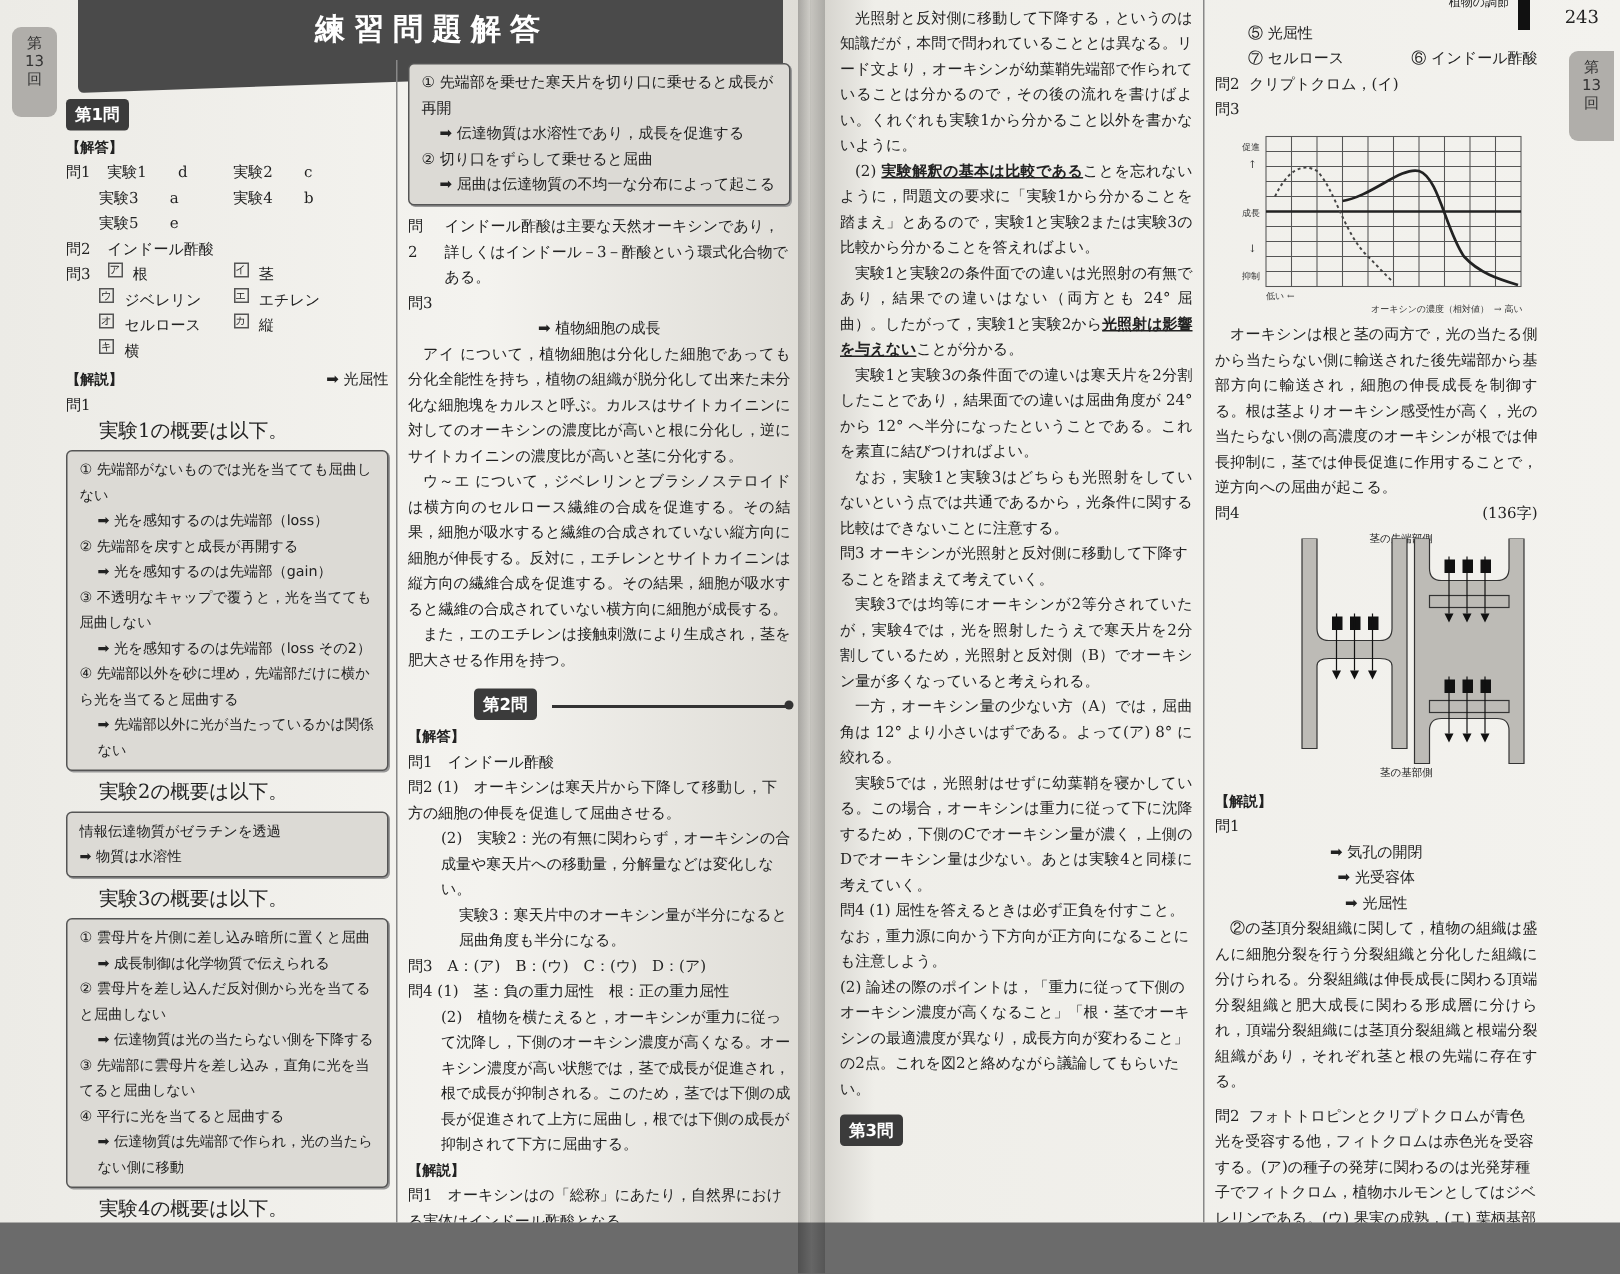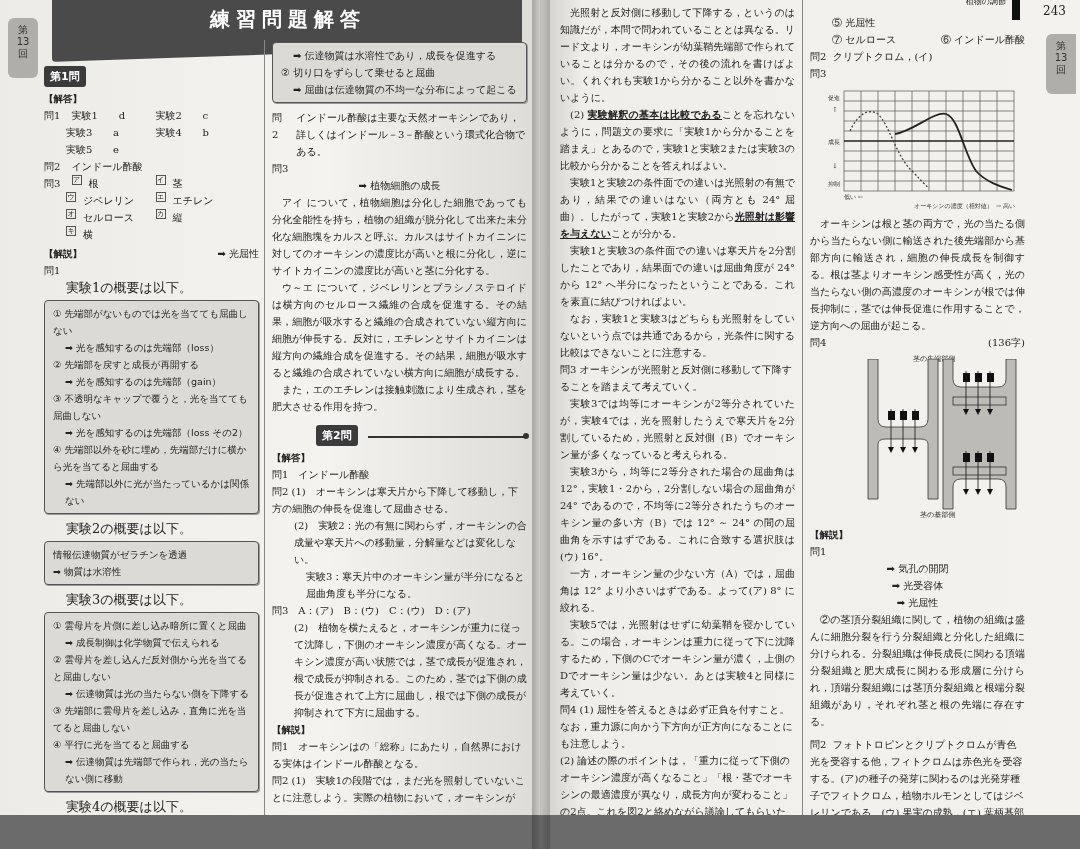--- a/index.html
+++ b/index.html
@@ -141,20 +141,21 @@
         <div>先端部を切断してずらすと屈曲</div>
         <div>➡ 屈曲は伝達物質の不均一な分布によって起こる</div>
       </div>
 
     </div>
 
     <div class="col-divider" style="left:264px;top:40px;height:809px;"></div>
 
     <div class="col col-b">
       <div class="sumbox" style="font-size:10px;">
+        <div>① 先端部を乗せた寒天片を切り口に乗せると成長が再開</div>
         <div class="sub">➡ 伝達物質は水溶性であり，成長を促進する</div>
         <div>② 切り口をずらして乗せると屈曲</div>
         <div class="sub">➡ 屈曲は伝達物質の不均一な分布によって起こる</div>
       </div>
       <div class="row" style="white-space:normal;"><span>問2</span>&nbsp;&nbsp;<span>インドール酢酸は主要な天然オーキシンであり，詳しくはインドール－3－酢酸という環式化合物である。</span></div>
       <div>問3</div>
       <div class="right-arrow">➡ 植物細胞の成長</div>
       <div class="para">アイ について，植物細胞は分化した細胞であっても分化全能性を持ち，植物の組織が脱分化して出来た未分化な細胞塊をカルスと呼ぶ。カルスはサイトカイニンに対してのオーキシンの濃度比が高いと根に分化し，逆にサイトカイニンの濃度比が高いと茎に分化する。</div>
       <div class="para">ウ～エ について，ジベレリンとブラシノステロイドは横方向のセルロース繊維の合成を促進する。その結果，細胞が吸水すると繊維の合成されていない縦方向に細胞が伸長する。反対に，エチレンとサイトカイニンは縦方向の繊維合成を促進する。その結果，細胞が吸水すると繊維の合成されていない横方向に細胞が成長する。</div>
       <div class="para">また，エのエチレンは接触刺激により生成され，茎を肥大させる作用を持つ。</div>
@@ -162,20 +163,21 @@
       <div class="q-head" style="margin-top:10px;margin-left:44px;">
         <span class="q-tag">第2問</span>
         <span class="line" style="left:52px;"></span><span class="dot"></span>
       </div>
       <div class="bracket">【解答】</div>
       <div>問1　インドール酢酸</div>
       <div>問2 (1)　オーキシンは寒天片から下降して移動し，下方の細胞の伸長を促進して屈曲させる。</div>
       <div class="indent">(2)　実験2：光の有無に関わらず，オーキシンの合成量や寒天片への移動量，分解量などは変化しない。</div>
       <div class="indent2">実験3：寒天片中のオーキシン量が半分になると屈曲角度も半分になる。</div>
       <div>問3　A：(ア)　B：(ウ)　C：(ウ)　D：(ア)</div>
+      <div>問4 (1)　茎：負の重力屈性　根：正の重力屈性</div>
       <div class="indent">(2)　植物を横たえると，オーキシンが重力に従って沈降し，下側のオーキシン濃度が高くなる。オーキシン濃度が高い状態では，茎で成長が促進され，根で成長が抑制される。このため，茎では下側の成長が促進されて上方に屈曲し，根では下側の成長が抑制されて下方に屈曲する。</div>
       <div class="bracket">【解説】</div>
       <div>問1　オーキシンはの「総称」にあたり，自然界における実体はインドール酢酸となる。</div>
       <div>問2 (1)　実験1の段階では，まだ光を照射していないことに注意しよう。実際の植物において，オーキシンが</div>
     </div>
   </div>
 
   <div class="gutter"></div>
 
   <div class="page page-right">
@@ -187,21 +189,20 @@
 回</div>
 
     <div class="col col-c" style="left:20px;">
       <div class="para">光照射と反対側に移動して下降する，というのは知識だが，本問で問われていることとは異なる。リード文より，オーキシンが幼葉鞘先端部で作られていることは分かるので，その後の流れを書けばよい。くれぐれも実験1から分かること以外を書かないように。</div>
       <div class="para"><span>(2)</span> <span class="ul">実験解釈の基本は比較である</span><span>ことを忘れないように，問題文の要求に「実験1から分かることを踏まえ」とあるので，実験1と実験2または実験3の比較から分かることを答えればよい。</span></div>
       <div class="para"><span>実験1と実験2の条件面での違いは光照射の有無であり，結果での違いはない（両方とも 24° 屈曲）。したがって，実験1と実験2から</span><span class="ul">光照射は影響を与えない</span><span>ことが分かる。</span></div>
       <div class="para">実験1と実験3の条件面での違いは寒天片を2分割したことであり，結果面での違いは屈曲角度が 24° から 12° へ半分になったということである。これを素直に結びつければよい。</div>
       <div class="para">なお，実験1と実験3はどちらも光照射をしていないという点では共通であるから，光条件に関する比較はできないことに注意する。</div>
       <div><span>問3</span>&nbsp;<span>オーキシンが光照射と反対側に移動して下降することを踏まえて考えていく。</span></div>
       <div class="para">実験3では均等にオーキシンが2等分されていたが，実験4では，光を照射したうえで寒天片を2分割しているため，光照射と反対側（B）でオーキシン量が多くなっていると考えられる。</div>
-      <div class="para">実験3から，均等に2等分された場合の屈曲角は 12°，実験1・2から，2分割しない場合の屈曲角が 24° であるので，不均等に2等分されたうちのオーキシン量の多い方（B）では 12° ～ 24° の間の屈曲角を示すはずである。これに合致する選択肢は(ウ) 16°。</div>
       <div class="para">一方，オーキシン量の少ない方（A）では，屈曲角は 12° より小さいはずである。よって(ア) 8° に絞れる。</div>
       <div class="para">実験5では，光照射はせずに幼葉鞘を寝かしている。この場合，オーキシンは重力に従って下に沈降するため，下側のCでオーキシン量が濃く，上側のDでオーキシン量は少ない。あとは実験4と同様に考えていく。</div>
       <div><span>問4 (1)</span>&nbsp;<span>屈性を答えるときは必ず正負を付すこと。なお，重力源に向かう下方向が正方向になることにも注意しよう。</span></div>
       <div><span>(2)</span>&nbsp;<span>論述の際のポイントは，「重力に従って下側のオーキシン濃度が高くなること」「根・茎でオーキシンの最適濃度が異なり，成長方向が変わること」の2点。これを図2と絡めながら議論してもらいたい。</span></div>
 
       <div class="q-head" style="margin-top:8px;">
         <span class="q-tag">第3問</span>
         
       </div>
 

